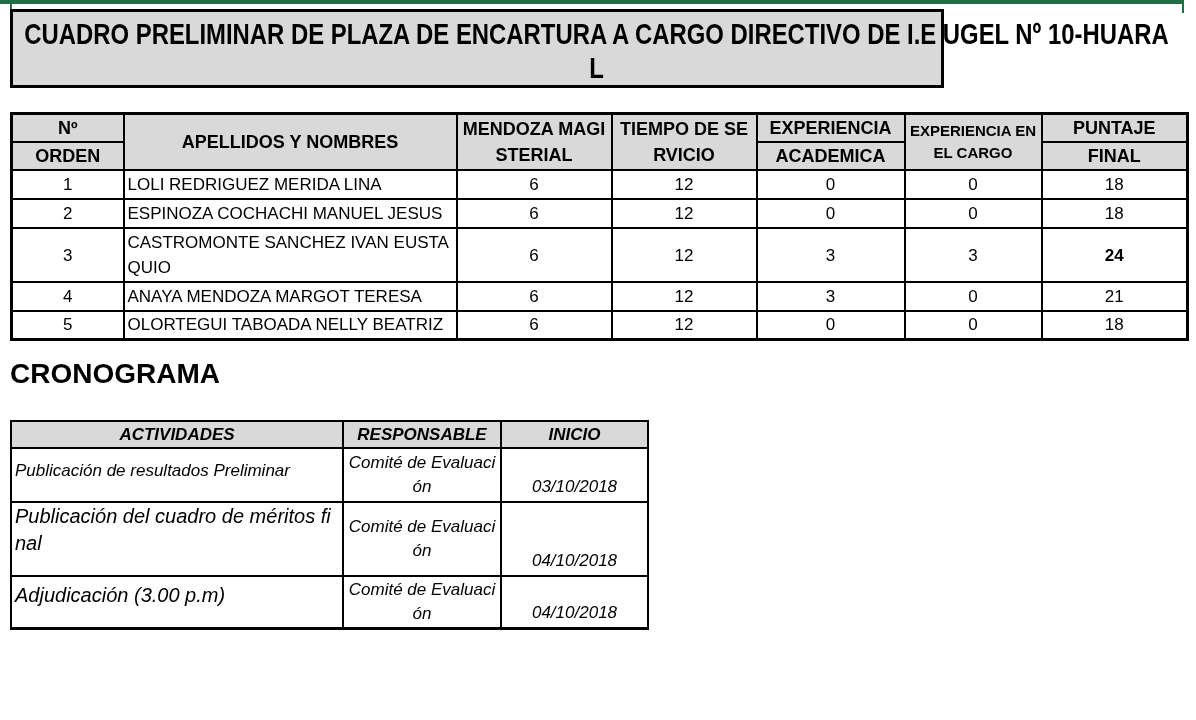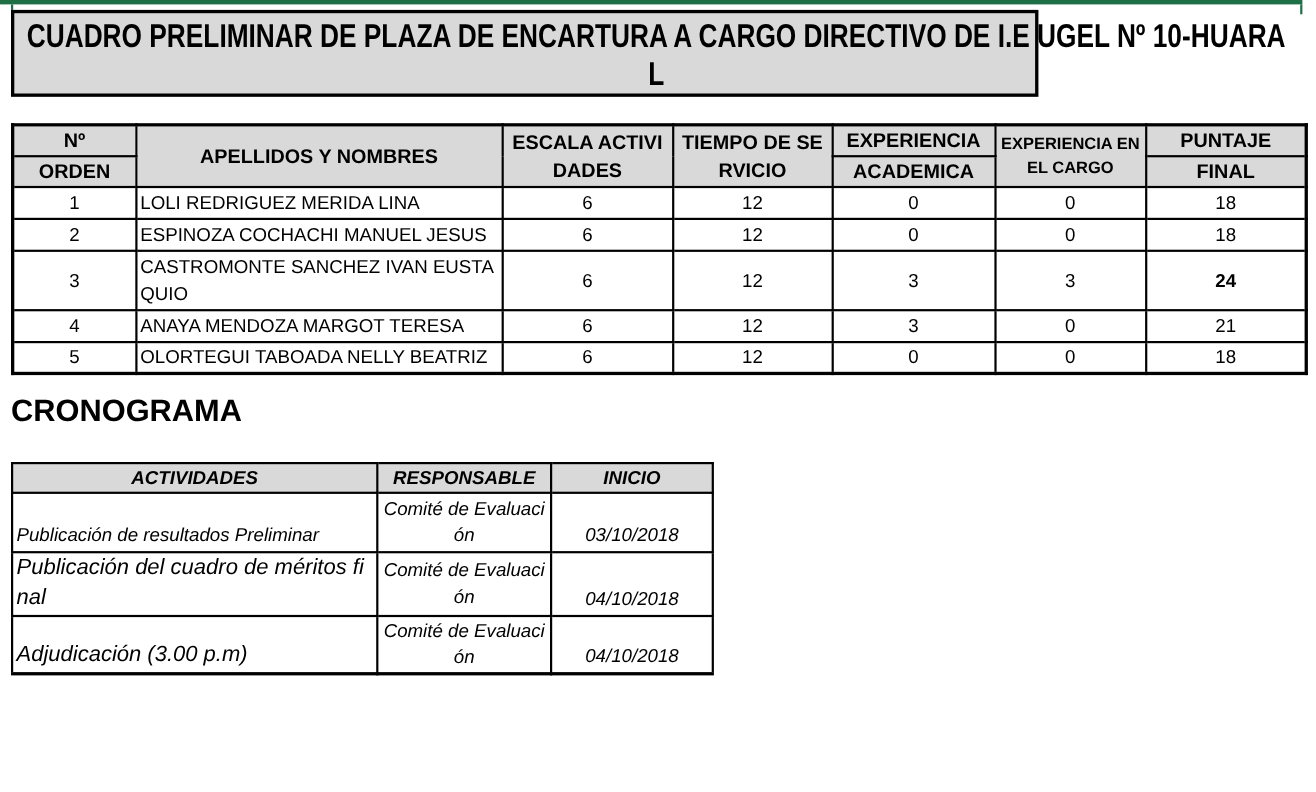--- a/index.html
+++ b/index.html
@@ -72,21 +72,21 @@
   .cron th,.cron td{border:2px solid var(--ink);overflow:hidden;}
   .cron thead tr{height:27px;}
   .cron th{
     background:var(--fill);font-weight:bold;font-size:17px;
     text-align:center;vertical-align:middle;padding:0 2px;
   }
   .cron tbody tr{height:54px;}
   .cron tbody tr.last{height:52px;}
   .cron td.act{
     font-size:17px;line-height:25px;text-align:left;vertical-align:bottom;
-    padding:0 3px 2px 3px;word-break:break-all;
+    padding:0 3px 18px 3px;word-break:break-all;
   }
   .cron td.act.big{font-size:20px;line-height:27px;}
   .cron td.resp{
     font-size:17px;line-height:24px;text-align:center;vertical-align:middle;
     padding:0 2px;word-break:break-all;
   }
   .cron td.date{
     font-size:17px;text-align:center;vertical-align:bottom;padding:0 2px 4px 2px;
   }
 
@@ -115,21 +115,21 @@
         <col style="width:155px">
       <col style="width:145px">
         <col style="width:148px">
         <col style="width:137px">
       <col style="width:146px">
     </colgroup>
     <thead>
       <tr>
         <th>Nº</th>
         <th rowspan="2">APELLIDOS Y NOMBRES</th>
-        <th rowspan="2" class="brk">ESCALA ACTIVIDADES</th>
+        <th rowspan="2" class="brk">MENDOZA MAGISTERIAL</th>
         <th rowspan="2" class="brk">TIEMPO DE SERVICIO</th>
         <th>EXPERIENCIA</th>
         <th rowspan="2" class="small">EXPERIENCIA EN EL CARGO</th>
         <th>PUNTAJE</th>
       </tr>
       <tr>
         <th>ORDEN</th>
         <th>ACADEMICA</th>
         <th>FINAL</th>
       </tr>

